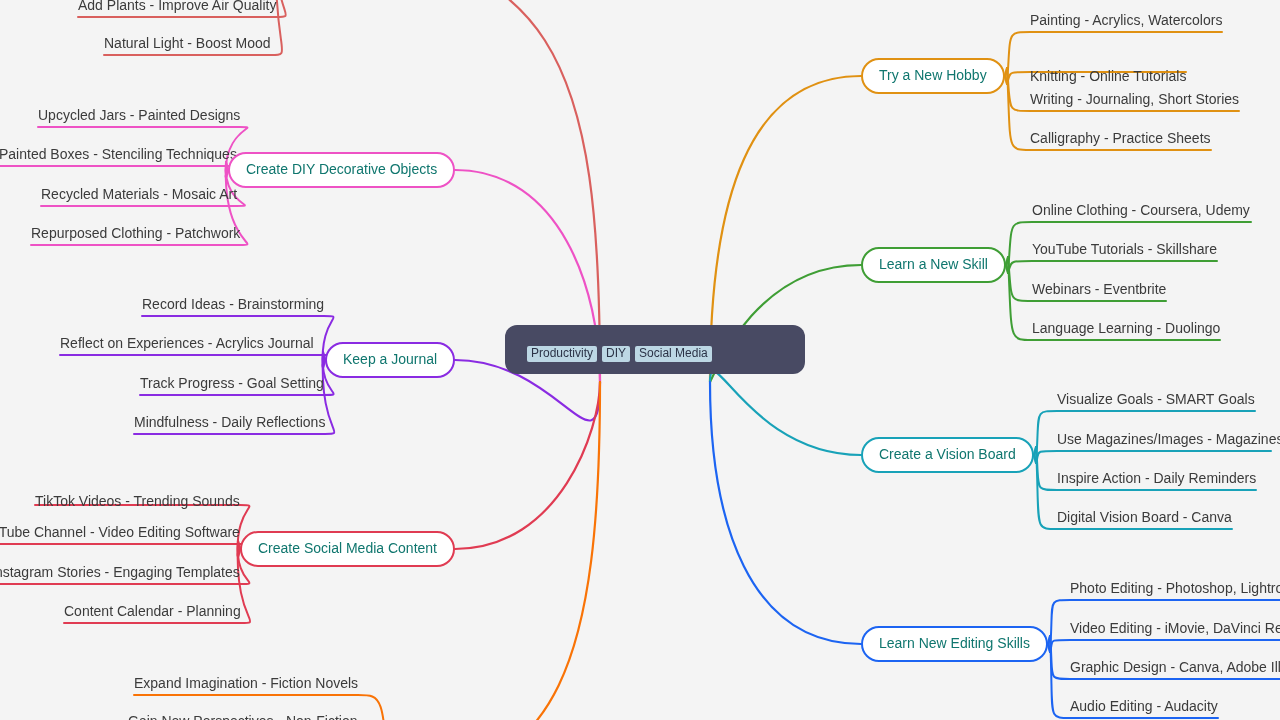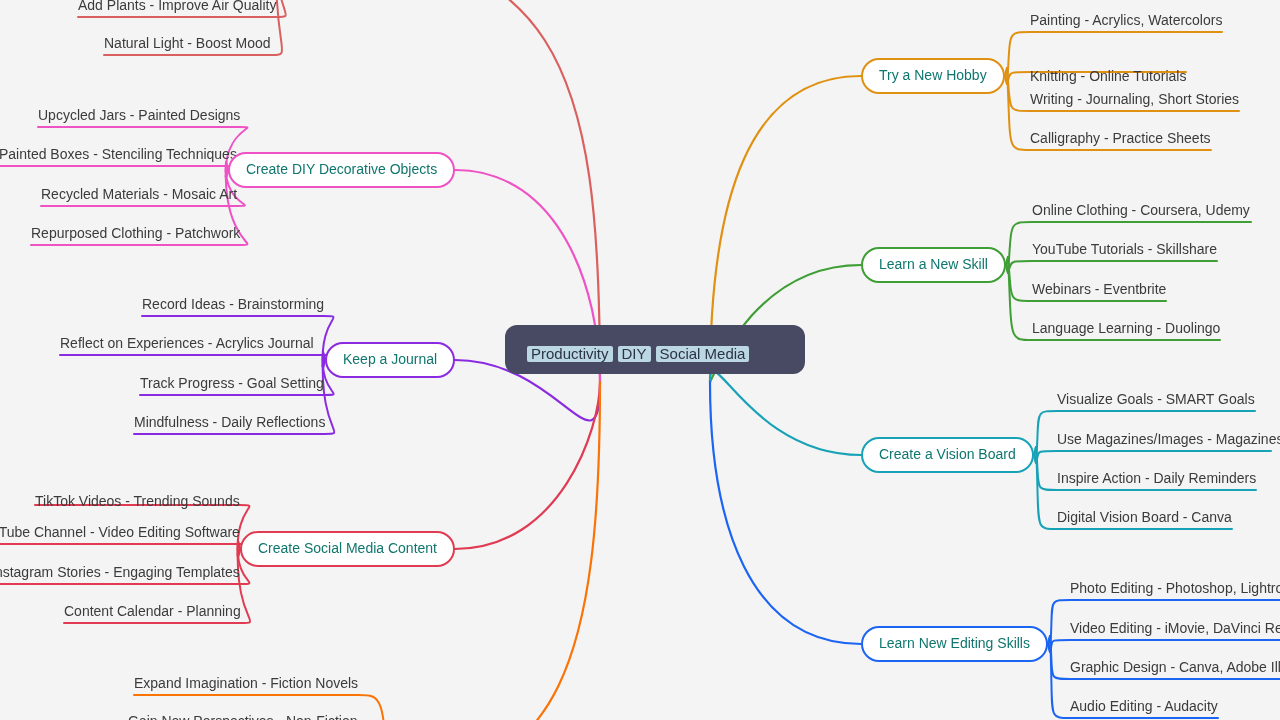--- a/index.html
+++ b/index.html
@@ -54,21 +54,21 @@
     letter-spacing: 2px;
   }
   .root-tags {
     margin-top: 7px;
     display: flex;
     gap: 5px;
   }
   .tag {
     background: #bcd7e4;
     color: #2b3347;
-    font-size: 15px;
+    font-size: 12px;
     line-height: 13px;
     padding: 1px 4px 2px 4px;
     border-radius: 2px;
     white-space: nowrap;
   }
 
   
   .branch-node {
     position: absolute;
     background: #ffffff;

